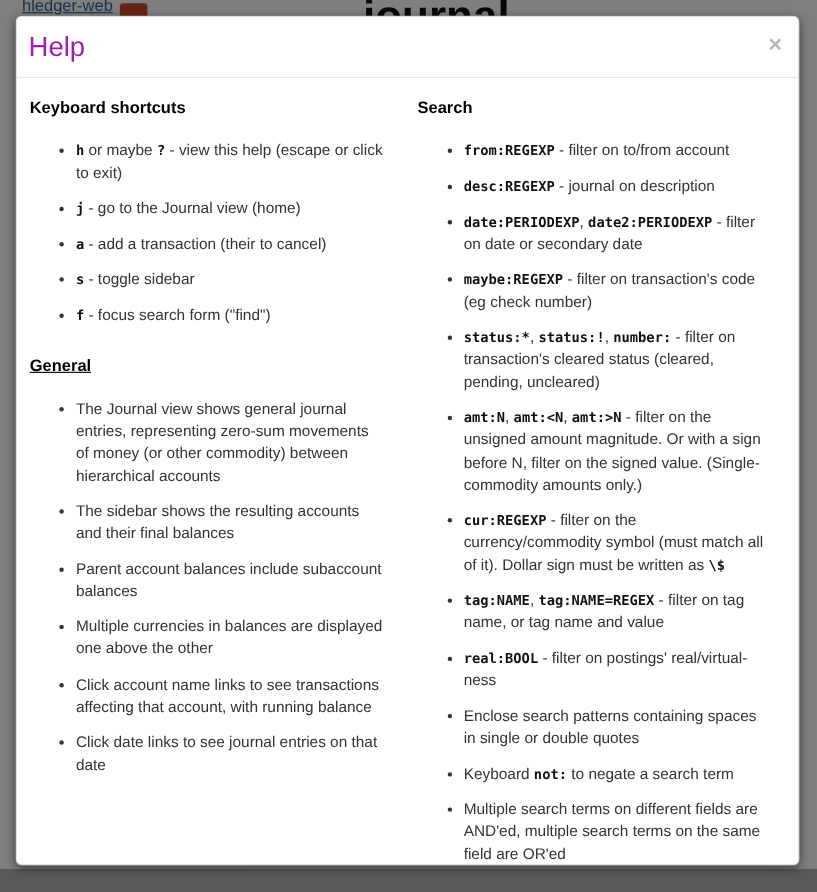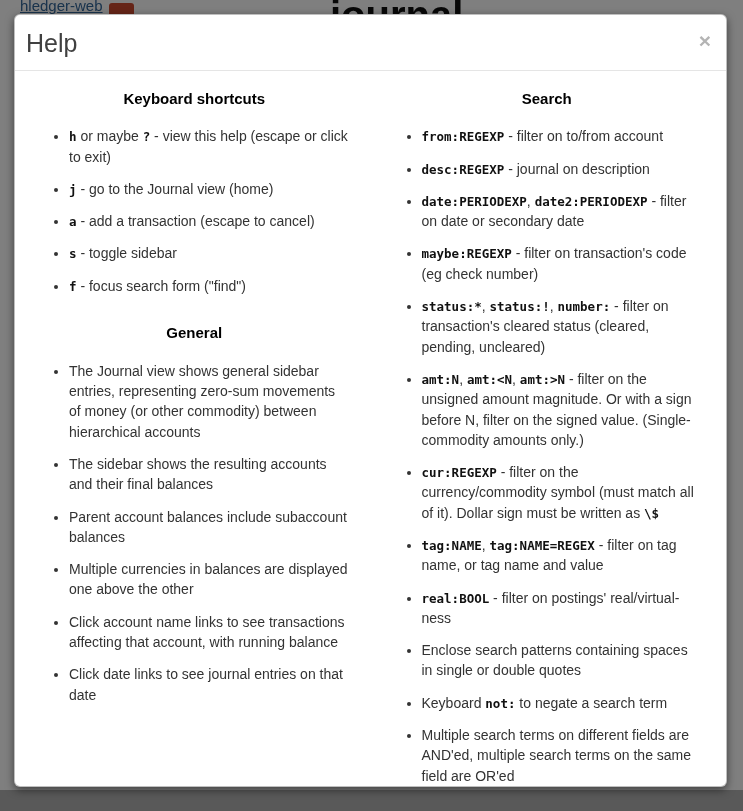--- a/index.html
+++ b/index.html
@@ -49,43 +49,43 @@
     border-radius: 6px;
     box-shadow: 0 3px 9px rgba(0,0,0,0.5);
     overflow: hidden;
     box-sizing: border-box;
   }
   .modal-header {
     padding: 15px 15px 12px 11px;
     border-bottom: 1px solid #e5e5e5;
   }
   .modal-title {
-    margin: 0; font-size: 25px; font-weight: 400; color: #404040;
+    margin: 0; font-size: 25px; font-weight: 400; color: #a21caf;
     line-height: 1.1;
   }
   .close-button {
     float: right;
     border: 0; background: transparent; padding: 0; margin: 0;
     font-size: 21px; font-weight: bold; line-height: 1;
     color: #b4b4b4; cursor: pointer;
     font-family: "Liberation Sans", sans-serif;
   }
   .modal-body {
     padding: 17px 12px 20px 12px;
     display: flex;
     column-gap: 18px;
     font-size: 14px; line-height: 1.45;
   }
   .help-col { width: calc(50% - 9px); }
 
   .section-heading {
     margin: 0 0 17px 0;
-    font-size: 15px; font-weight: bold; color: #000; text-align: center;
+    font-size: 15px; font-weight: bold; color: #000;
   }
-  .section-heading + .help-list + .section-heading { margin-top: 26px; }
+  .section-heading + .help-list + .section-heading { margin-top: 26px; text-decoration: underline; }
   .help-list {
     margin: 0 0 22px 0;
     padding-left: 30px;
     list-style: disc;
   }
   .help-list li { margin: 12px; color: #333; }
   .help-list code {
     font-family: "DejaVu Sans Mono", monospace;
     font-weight: bold;
     font-size: 12.5px;
@@ -110,27 +110,27 @@
       <span>×</span>
     </button>
     <h2 class="modal-title">Help</h2>
   </div>
   <div class="modal-body">
     <div class="help-col">
         <h4 class="section-heading">Keyboard shortcuts</h4>
         <ul class="help-list">
           <li><code>h</code><span> or maybe </span><code>?</code><span> - view this help (escape or click to exit)</span></li>
           <li><code>j</code><span> - go to the Journal view (home)</span></li>
-          <li><code>a</code><span> - add a transaction (escape to cancel)</span></li>
+          <li><code>a</code><span> - add a transaction (their to cancel)</span></li>
           <li><code>s</code><span> - toggle sidebar</span></li>
           <li><code>f</code><span> - focus search form ("find")</span></li>
         </ul>
         <h4 class="section-heading">General</h4>
         <ul class="help-list">
-          <li><span>The Journal view shows general sidebar entries, representing zero-sum movements of money (or other commodity) between hierarchical accounts</span></li>
+          <li><span>The Journal view shows general journal entries, representing zero-sum movements of money (or other commodity) between hierarchical accounts</span></li>
           <li><span>The sidebar shows the resulting accounts and their final balances</span></li>
           <li><span>Parent account balances include subaccount balances</span></li>
           <li><span>Multiple currencies in balances are displayed one above the other</span></li>
           <li><span>Click account name links to see transactions affecting that account, with running balance</span></li>
           <li><span>Click date links to see journal entries on that date</span></li>
         </ul>
       </div>
     <div class="help-col">
         <h4 class="section-heading">Search</h4>
         <ul class="help-list">

